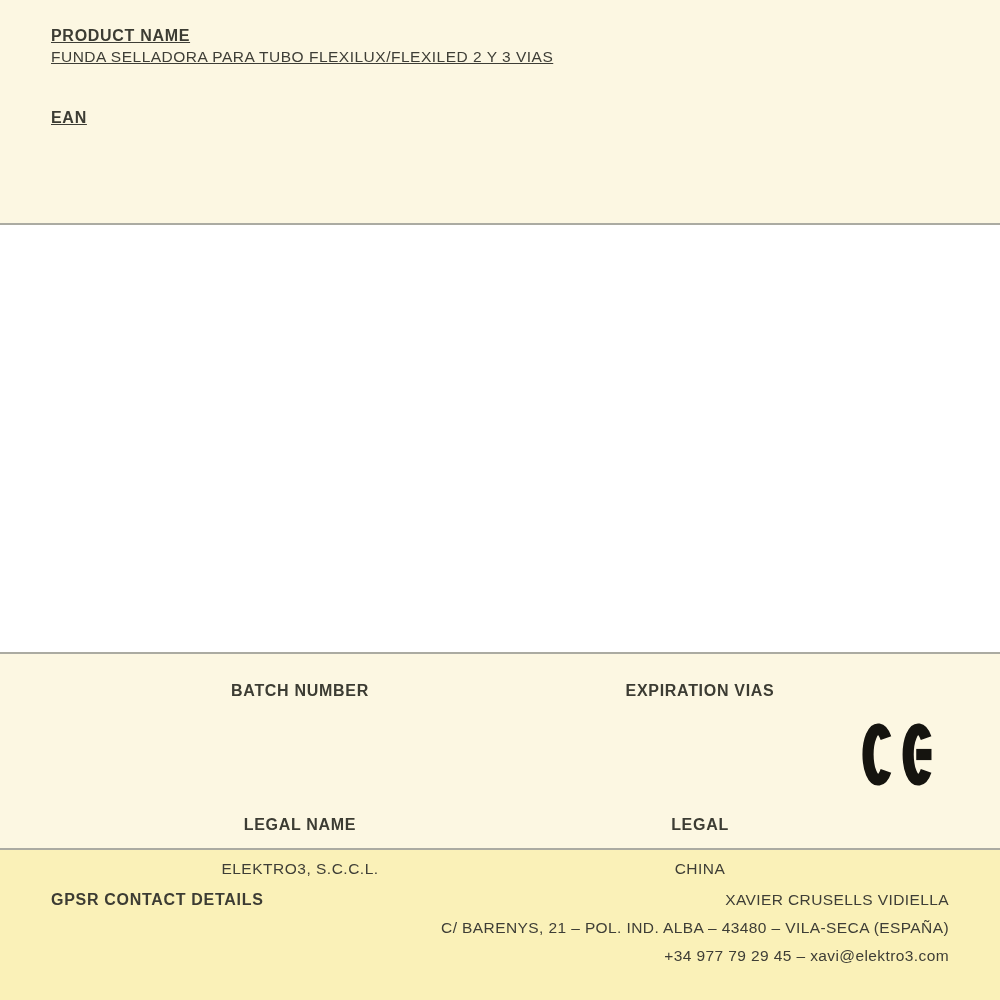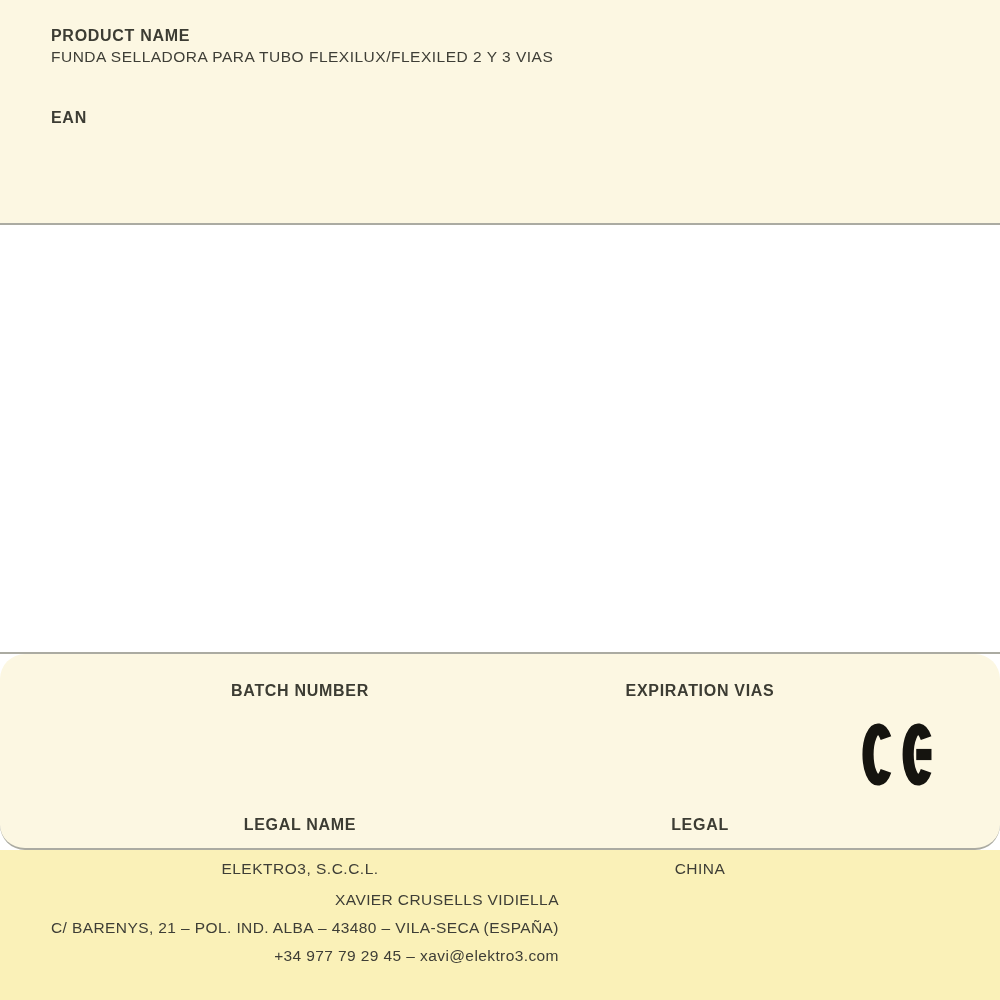--- a/index.html
+++ b/index.html
@@ -16,20 +16,21 @@
     flex-direction: column;
     overflow: hidden;
   }
 
   
   .sec-top {
     background: #FCF7E2;
     height: 237px;
     border-bottom: 2px solid #ABABA2;
     padding: 26px 50px 0 51px;
+    text-decoration: underline;
   }
   .fld-label {
     font-size: 16px;
     font-weight: bold;
     letter-spacing: 0.7px;
     line-height: 20px;
     color: #3C3C33;
   }
   .fld-value {
     font-size: 15.5px;
@@ -46,21 +47,20 @@
     border-bottom: 2px solid #ABABA2;
   }
 
   
   .sec-info {
     position: relative;
     background: #FCF7E2;
     height: 196px;
     border-bottom: 2px solid #ABABA2;
     padding-top: 27px;
-    border-radius: 25px;
   }
   .info-row {
     display: grid;
     grid-template-columns: 400px 400px;
     margin-left: 100px;
     text-align: center;
   }
   .info-row.second { margin-top: 70px; }
   .info-hdr {
     font-size: 16px;
@@ -156,20 +156,21 @@
     <div class="ce-wrap">
       <svg viewBox="0 0 76 62" aria-hidden="true">
         <path class="ce-stroke" d="M 23.2 14.9 A 10 25 0 1 0 23.2 47.1"></path>
         <path class="ce-stroke" d="M 62.7 14.9 A 10 25 0 1 0 62.7 47.1"></path>
         <path class="ce-stroke" d="M 53 31 H 68"></path>
       </svg>
     </div>
   </section>
 
   <section class="sec-contact">
+    <div class="contact-label">GPSR CONTACT DETAILS</div>
     <div class="contact-block">
       <div>XAVIER CRUSELLS VIDIELLA</div>
       <div>C/ BARENYS, 21 – POL. IND. ALBA – 43480 – VILA-SECA (ESPAÑA)</div>
       <div>+34 977 79 29 45 – xavi@elektro3.com</div>
     </div>
   </section>
 
 </div>
 
 </body></html>

